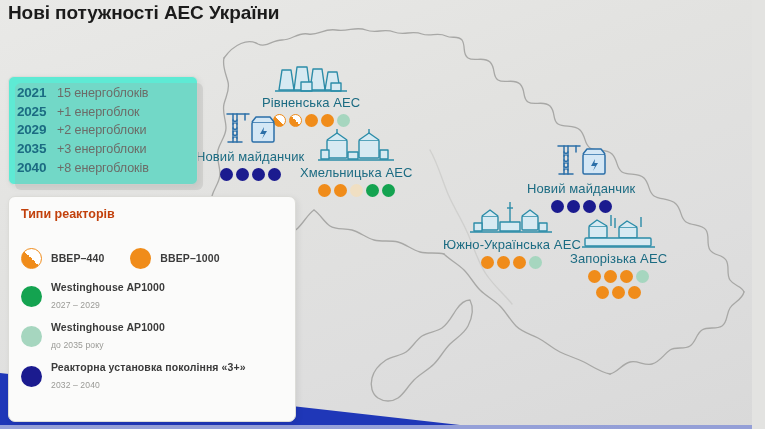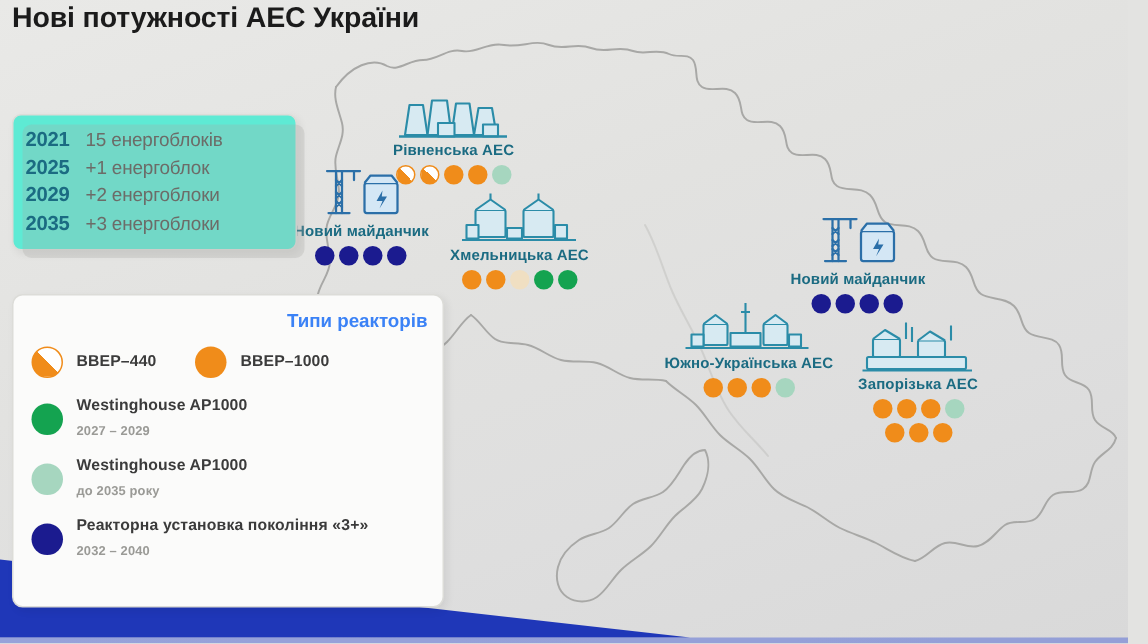--- a/index.html
+++ b/index.html
@@ -52,45 +52,45 @@
 
   
   .legend-card{
     position:absolute;left:8px;top:196px;width:264px;
     background:#fbfbfa;border:1px solid #dcdcd8;border-radius:7px;
     padding:10px 10px 12px 12px;
     box-shadow:2px 2px 6px rgba(0,0,0,0.07);
     z-index:6;
   }
   .legend-title{
-    color:#3b82f6;font-weight:bold;font-size:12.5px;margin-bottom:10px;text-align:right;
+    color:#c2410c;font-weight:bold;font-size:12.5px;margin-bottom:27px;
   }
   .legend-row{display:flex;align-items:center;margin-bottom:9px;}
   .legend-row.inline-pair{margin-bottom:12px;}
   .sw{
     width:21px;height:21px;border-radius:50%;flex:0 0 21px;margin-right:9px;
   }
   .sw.half{
     background:
       linear-gradient(45deg,#f08c1a 0 50%, #ffffff 50% 100%);
     border:1.6px solid #f08c1a;
     box-sizing:border-box;
   }
   .sw.orange{background:#f08c1a;}
   .sw.green{background:#14a350;}
   .sw.mint{background:#a6d6bf;}
   .sw.navy{background:#1b1b8f;}
   .lg-label{font-size:10.5px;color:#3b3b3b;font-weight:bold;letter-spacing:.1px;line-height:1.25;}
-  .lg-sub{font-size:8.6px;color:#9a9a96;font-weight:bold;letter-spacing:.1px;}
+  .lg-sub{font-size:8.6px;color:#9a9a96;font-weight:normal;letter-spacing:.1px;}
   .gap-right{margin-right:26px;}
 
   
   .plant{position:absolute;z-index:5;display:flex;flex-direction:column;align-items:center;}
   .plant .pname{
-    font-size:10px;font-weight:bold;color:#1b6b82;white-space:nowrap;
+    font-size:13px;font-weight:normal;color:#1b6b82;white-space:nowrap;
     margin-top:1px;letter-spacing:.1px;
   }
   .dots{display:flex;flex-wrap:wrap;justify-content:center;gap:3px;margin-top:4px;max-width:90px;}
   .dot{width:13px;height:13px;border-radius:50%;flex:0 0 13px;}
   .dot.orange{background:#f08c1a;}
   .dot.half{
     background:linear-gradient(45deg,#f08c1a 0 50%,#ffffff 50% 100%);
     border:1.3px solid #f08c1a;box-sizing:border-box;
   }
   .dot.green{background:#14a350;}
@@ -200,20 +200,24 @@
       <span class="yr-txt">+1 енергоблок</span>
     </div>
     <div class="yr-row">
       <span class="yr-num">2029</span>
       <span class="yr-txt">+2 енергоблоки</span>
     </div>
     <div class="yr-row">
       <span class="yr-num">2035</span>
       <span class="yr-txt">+3 енергоблоки</span>
     </div>
+    <div class="yr-row">
+      <span class="yr-num">2040</span>
+      <span class="yr-txt">+8 енергоблоків</span>
+    </div>
   </div>
 
   <div class="legend-card">
     <div class="legend-title">Типи реакторів</div>
 
     <div class="legend-row inline-pair">
       <span class="sw half gap-right-none"></span>
       <span class="lg-label gap-right">ВВЕР–440</span>
       <span class="sw orange"></span>
       <span class="lg-label">ВВЕР–1000</span>

